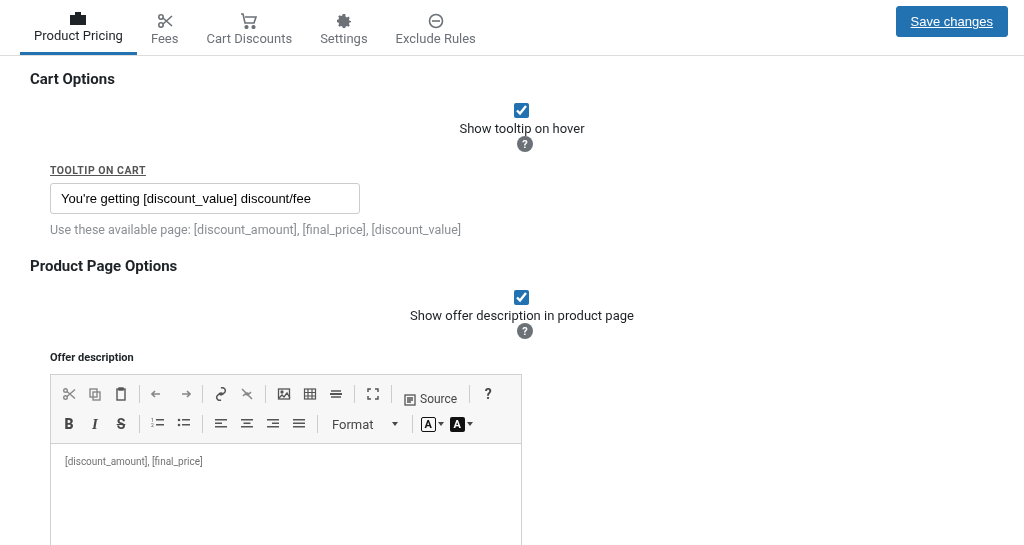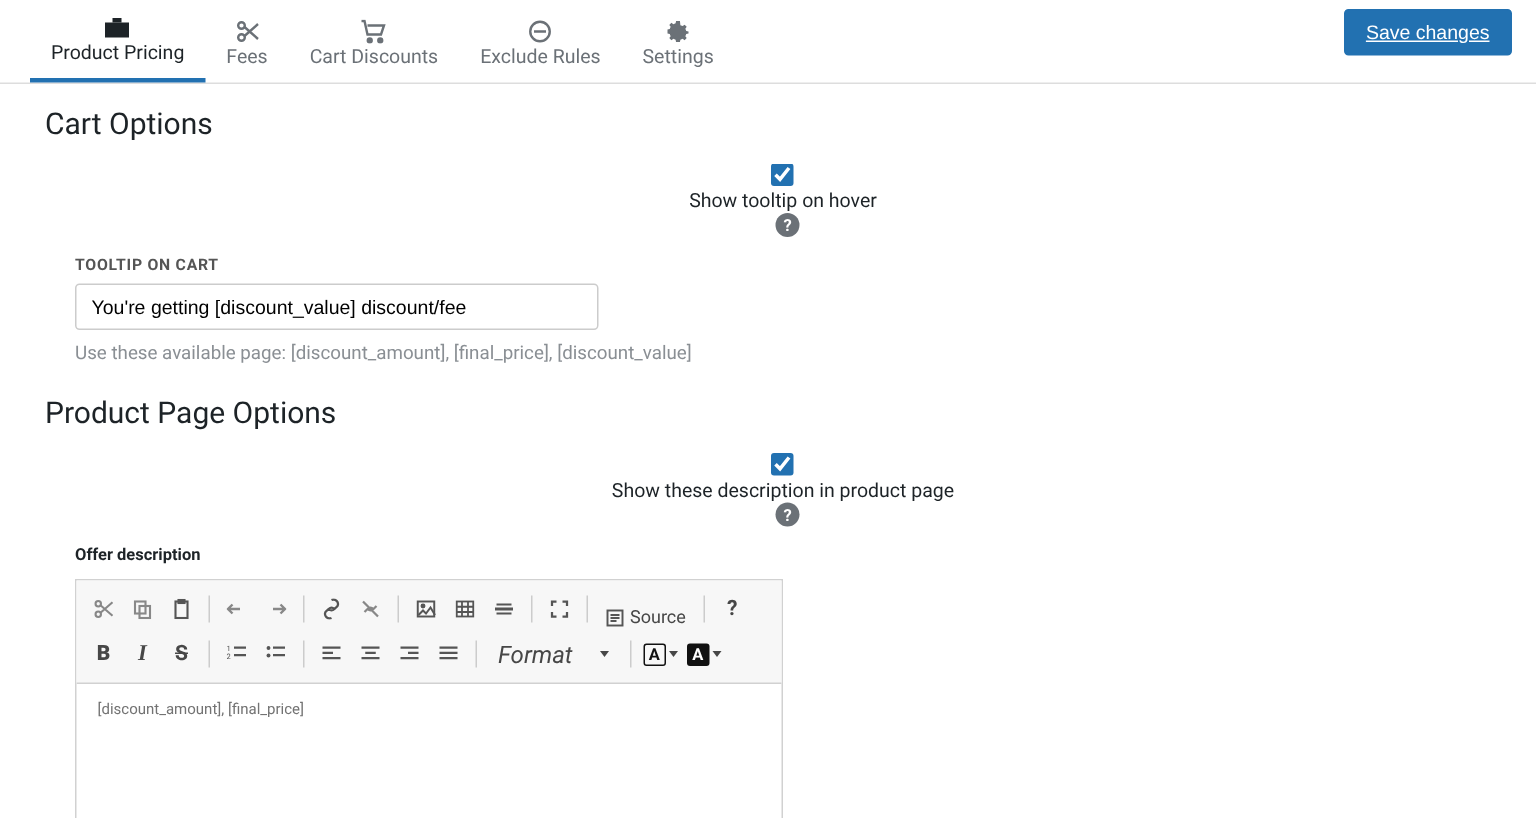--- a/index.html
+++ b/index.html
@@ -42,22 +42,22 @@
     border-radius: 3px;
     padding: 7px 14px;
     font-size: 13px;
     cursor: pointer;
     text-decoration: underline;
   }
   .content {
     padding: 14px 30px 30px 30px;
   }
   .section-heading {
-    font-size: 20px;
-    font-weight: 400;
+    font-size: 15px;
+    font-weight: 700;
     margin: 0 0 12px 0;
   }
   .checkbox-row {
     display: flex;
     align-items: center;
     margin-bottom: 12px;
     padding-left: 20px;
     flex-direction: column;
   }
   .checkbox-row input[type=checkbox] {
@@ -81,23 +81,24 @@
     font-weight: 700;
     margin-left: 6px;
   }
   .field-label {
     font-size: 10.5px;
     font-weight: 700;
     letter-spacing: 0.5px;
     color: #555;
     text-transform: uppercase;
     margin: 0 0 6px 20px;
+    text-decoration: underline;
   }
   .text-input {
-    width: 349px;
+    width: 310px;
     padding: 7px 10px;
     border: 1px solid #ccc;
     border-radius: 3px;
     font-size: 13px;
     margin-left: 20px;
     display: block;
   }
   .hint {
     font-size: 12.5px;
     color: #8a8f94;
@@ -150,25 +151,24 @@
     font-size: 12px;
     cursor: pointer;
     color: #474747;
   }
   .tb-source svg { margin-right: 4px; }
   .tb-format {
     display: inline-flex;
     align-items: center;
     height: 24px;
     padding: 0 8px;
-    font-size: 16px;
+    font-size: 13px;
     cursor: pointer;
     color: #474747;
     gap: 18px;
-    font-style: italic;
   }
   .dd-caret {
     border-left: 3px solid transparent;
     border-right: 3px solid transparent;
     border-top: 4px solid #474747;
     width: 0; height: 0;
   }
   .tb-color {
     display:inline-flex;align-items:center;justify-content:center;
     height:24px;padding:0 2px;cursor:pointer;gap:2px;
@@ -211,32 +211,32 @@
   </div>
   <div class="tab">
     <svg width="18" height="16" viewBox="0 0 18 16" fill="none" stroke="#6b7177" stroke-width="1.6">
         <path d="M1 1h2l2 9h9l2-6H5"></path>
         <circle cx="6.5" cy="14" r="1.3" fill="#6b7177"></circle>
         <circle cx="13.5" cy="14" r="1.3" fill="#6b7177"></circle>
       </svg>
     <span class="tab-label">Cart Discounts</span>
   </div>
   <div class="tab">
+    <svg width="16" height="16" viewBox="0 0 16 16" fill="#6b7177">
+        <path d="M8 5a3 3 0 100 6 3 3 0 000-6zm7 3l-1.5-.3-.6-1.5.9-1.3-1.4-1.4-1.3.9-1.5-.6L9.3 1H6.7l-.3 1.5-1.5.6-1.3-.9L2.2 3.6l.9 1.3-.6 1.5L1 6.7v2.6l1.5.3.6 1.5-.9 1.3 1.4 1.4 1.3-.9 1.5.6.3 1.5h2.6l.3-1.5 1.5-.6 1.3.9 1.4-1.4-.9-1.3.6-1.5L15 9.3V6.7z"></path>
+      </svg>
+    <span class="tab-label">Settings</span>
+  </div>
+  <div class="tab">
     <svg width="16" height="16" viewBox="0 0 16 16" fill="none" stroke="#6b7177" stroke-width="1.6">
         <circle cx="8" cy="8" r="6.5"></circle>
         <path d="M4 8h8"></path>
       </svg>
     <span class="tab-label">Exclude Rules</span>
   </div>
-  <div class="tab">
-    <svg width="16" height="16" viewBox="0 0 16 16" fill="#6b7177">
-        <path d="M8 5a3 3 0 100 6 3 3 0 000-6zm7 3l-1.5-.3-.6-1.5.9-1.3-1.4-1.4-1.3.9-1.5-.6L9.3 1H6.7l-.3 1.5-1.5.6-1.3-.9L2.2 3.6l.9 1.3-.6 1.5L1 6.7v2.6l1.5.3.6 1.5-.9 1.3 1.4 1.4 1.3-.9 1.5.6.3 1.5h2.6l.3-1.5 1.5-.6 1.3.9 1.4-1.4-.9-1.3.6-1.5L15 9.3V6.7z"></path>
-      </svg>
-    <span class="tab-label">Settings</span>
-  </div>
   <button class="save-btn">Save changes</button>
 </div>
 
 <div class="content">
 
   <h3 class="section-heading">Cart Options</h3>
 
   <div class="checkbox-row">
     <input type="checkbox" checked="" style="">
     <label>Show tooltip on hover</label>
@@ -244,21 +244,21 @@
   </div>
 
   <div class="field-label">TOOLTIP ON CART</div>
   <input class="text-input" type="text" value="You're getting [discount_value] discount/fee" style="">
   <div class="hint">Use these available page: [discount_amount], [final_price], [discount_value]</div>
 
   <h3 class="section-heading">Product Page Options</h3>
 
   <div class="checkbox-row">
     <input type="checkbox" checked="" style="">
-    <label>Show these description in product page</label>
+    <label>Show offer description in product page</label>
     <span class="help-dot">?</span>
   </div>
 
   <div class="sub-heading">Offer description</div>
 
   <div class="editor">
     <div class="editor-toolbar">
       <div class="tb-row">
         <span class="tb-btn">
             <svg width="14" height="14" viewBox="0 0 14 14" fill="none" stroke="#888" stroke-width="1.4">

